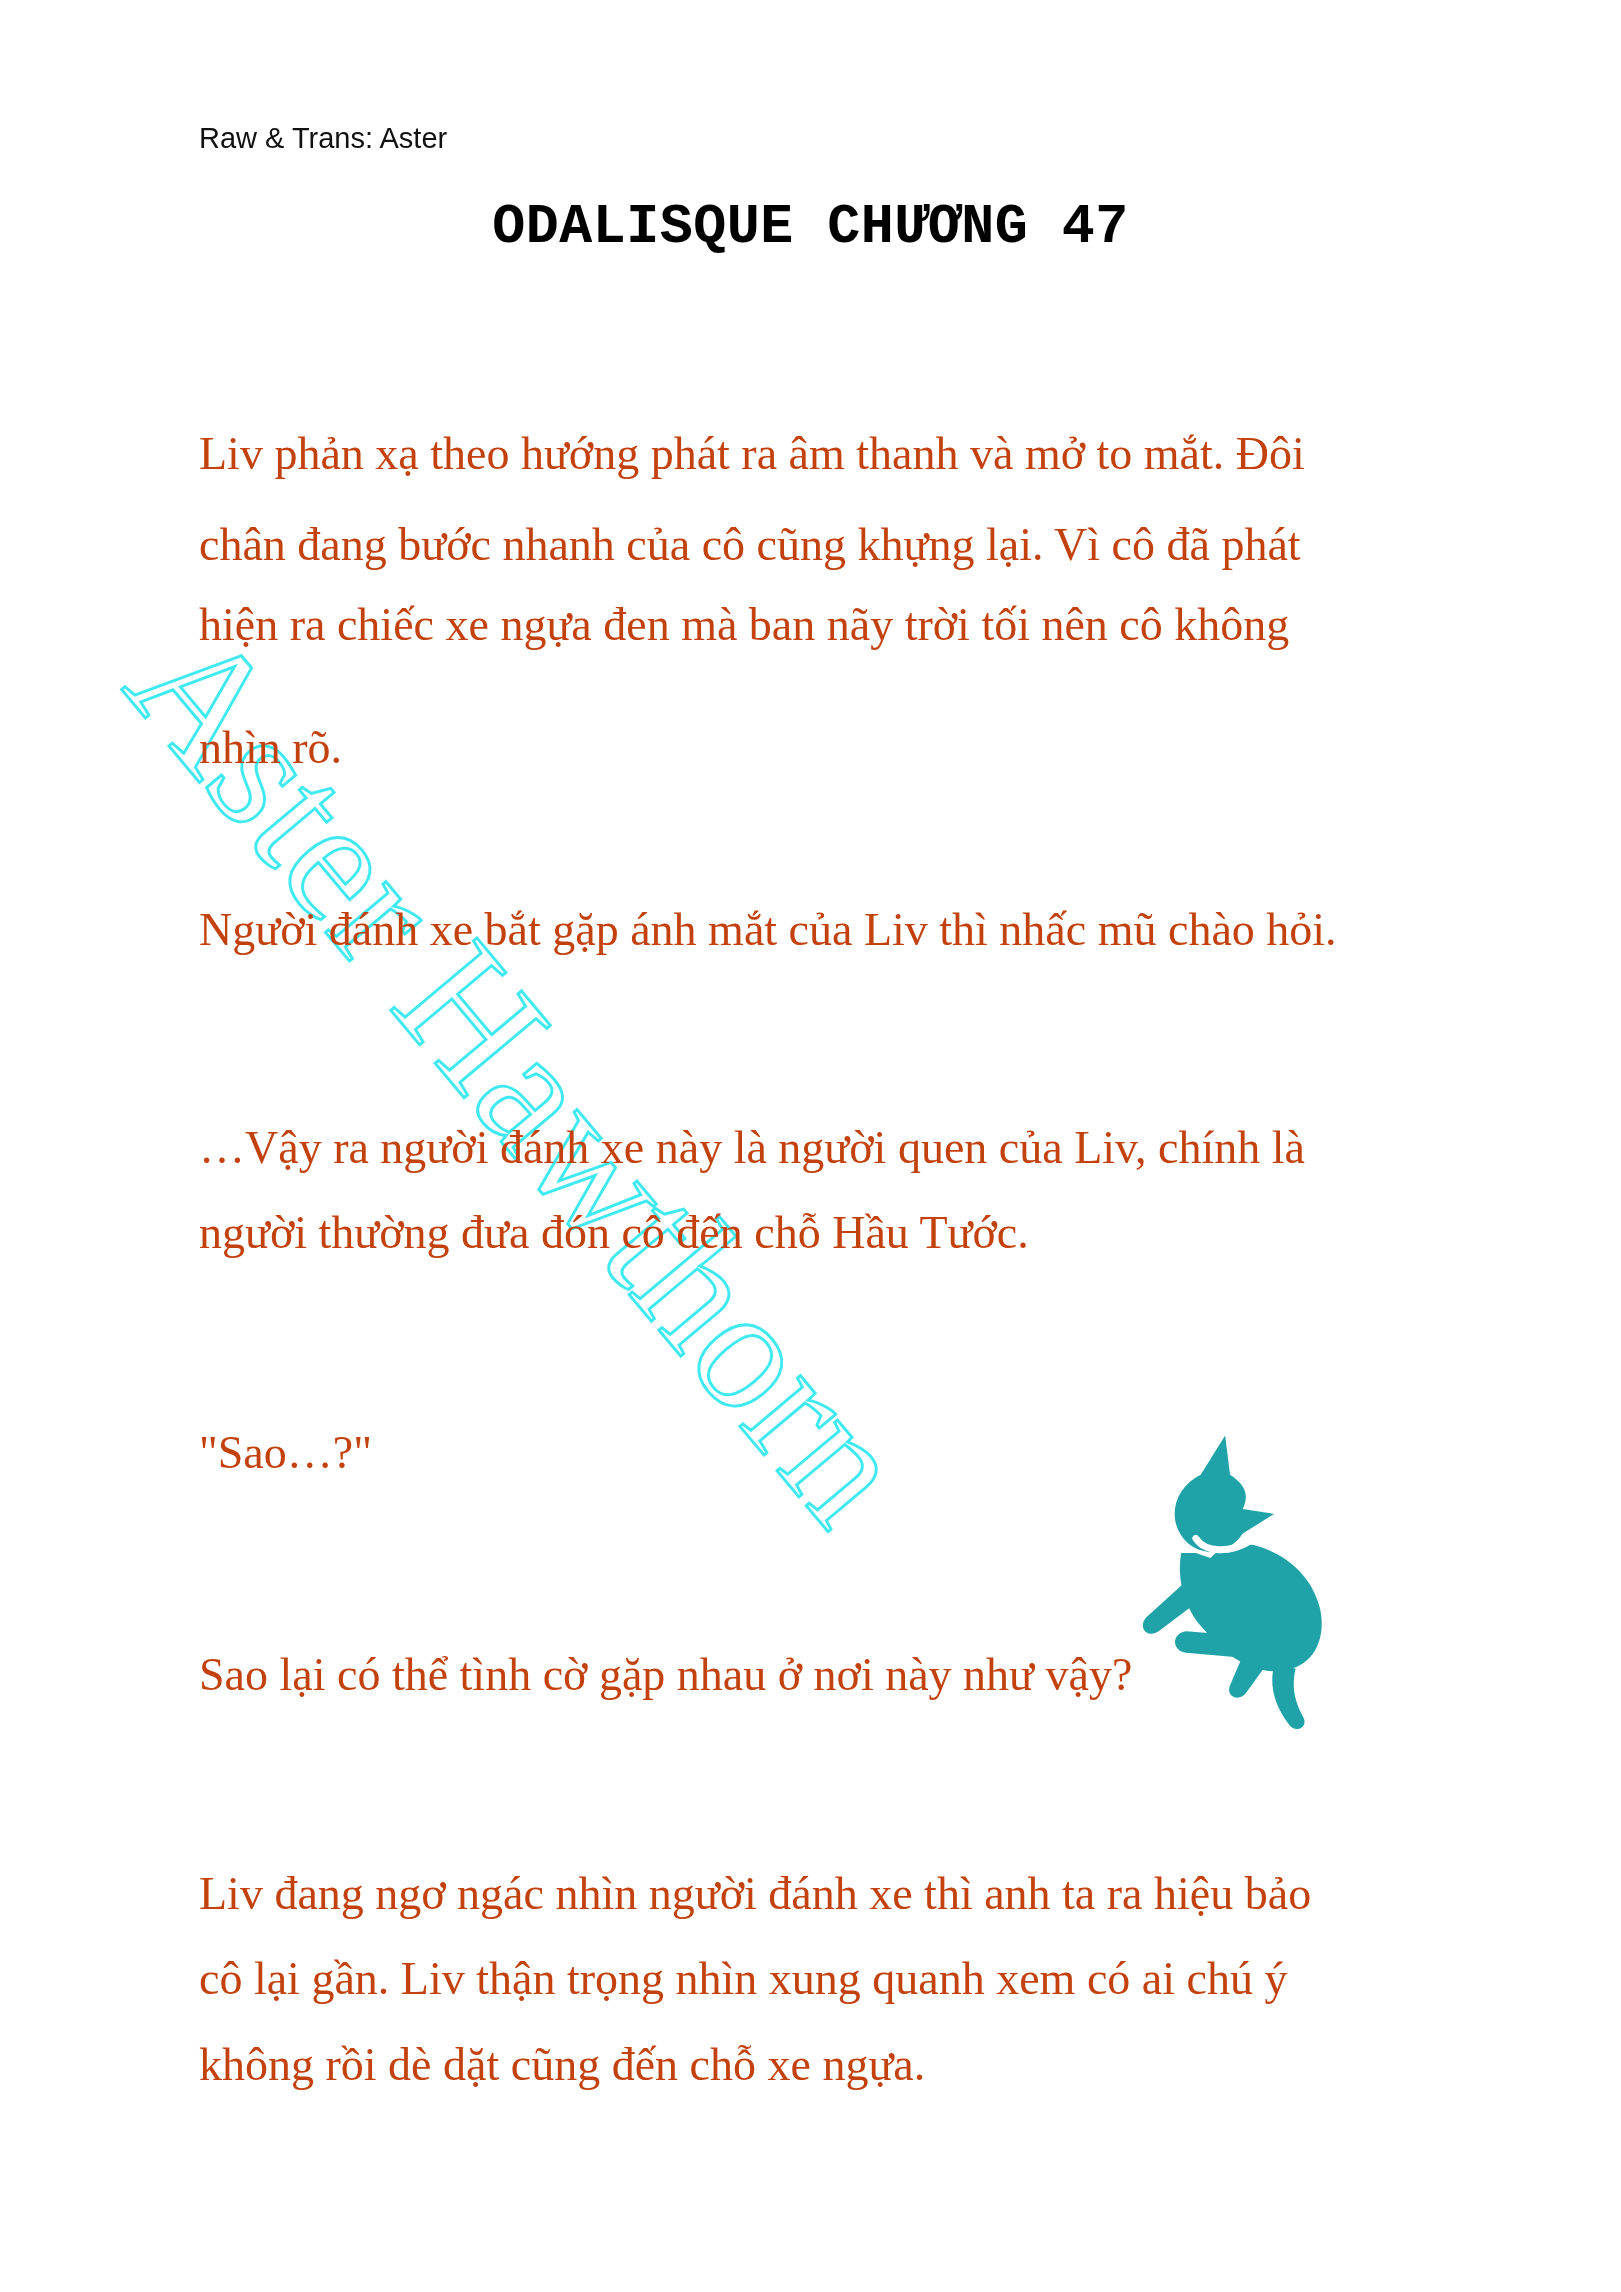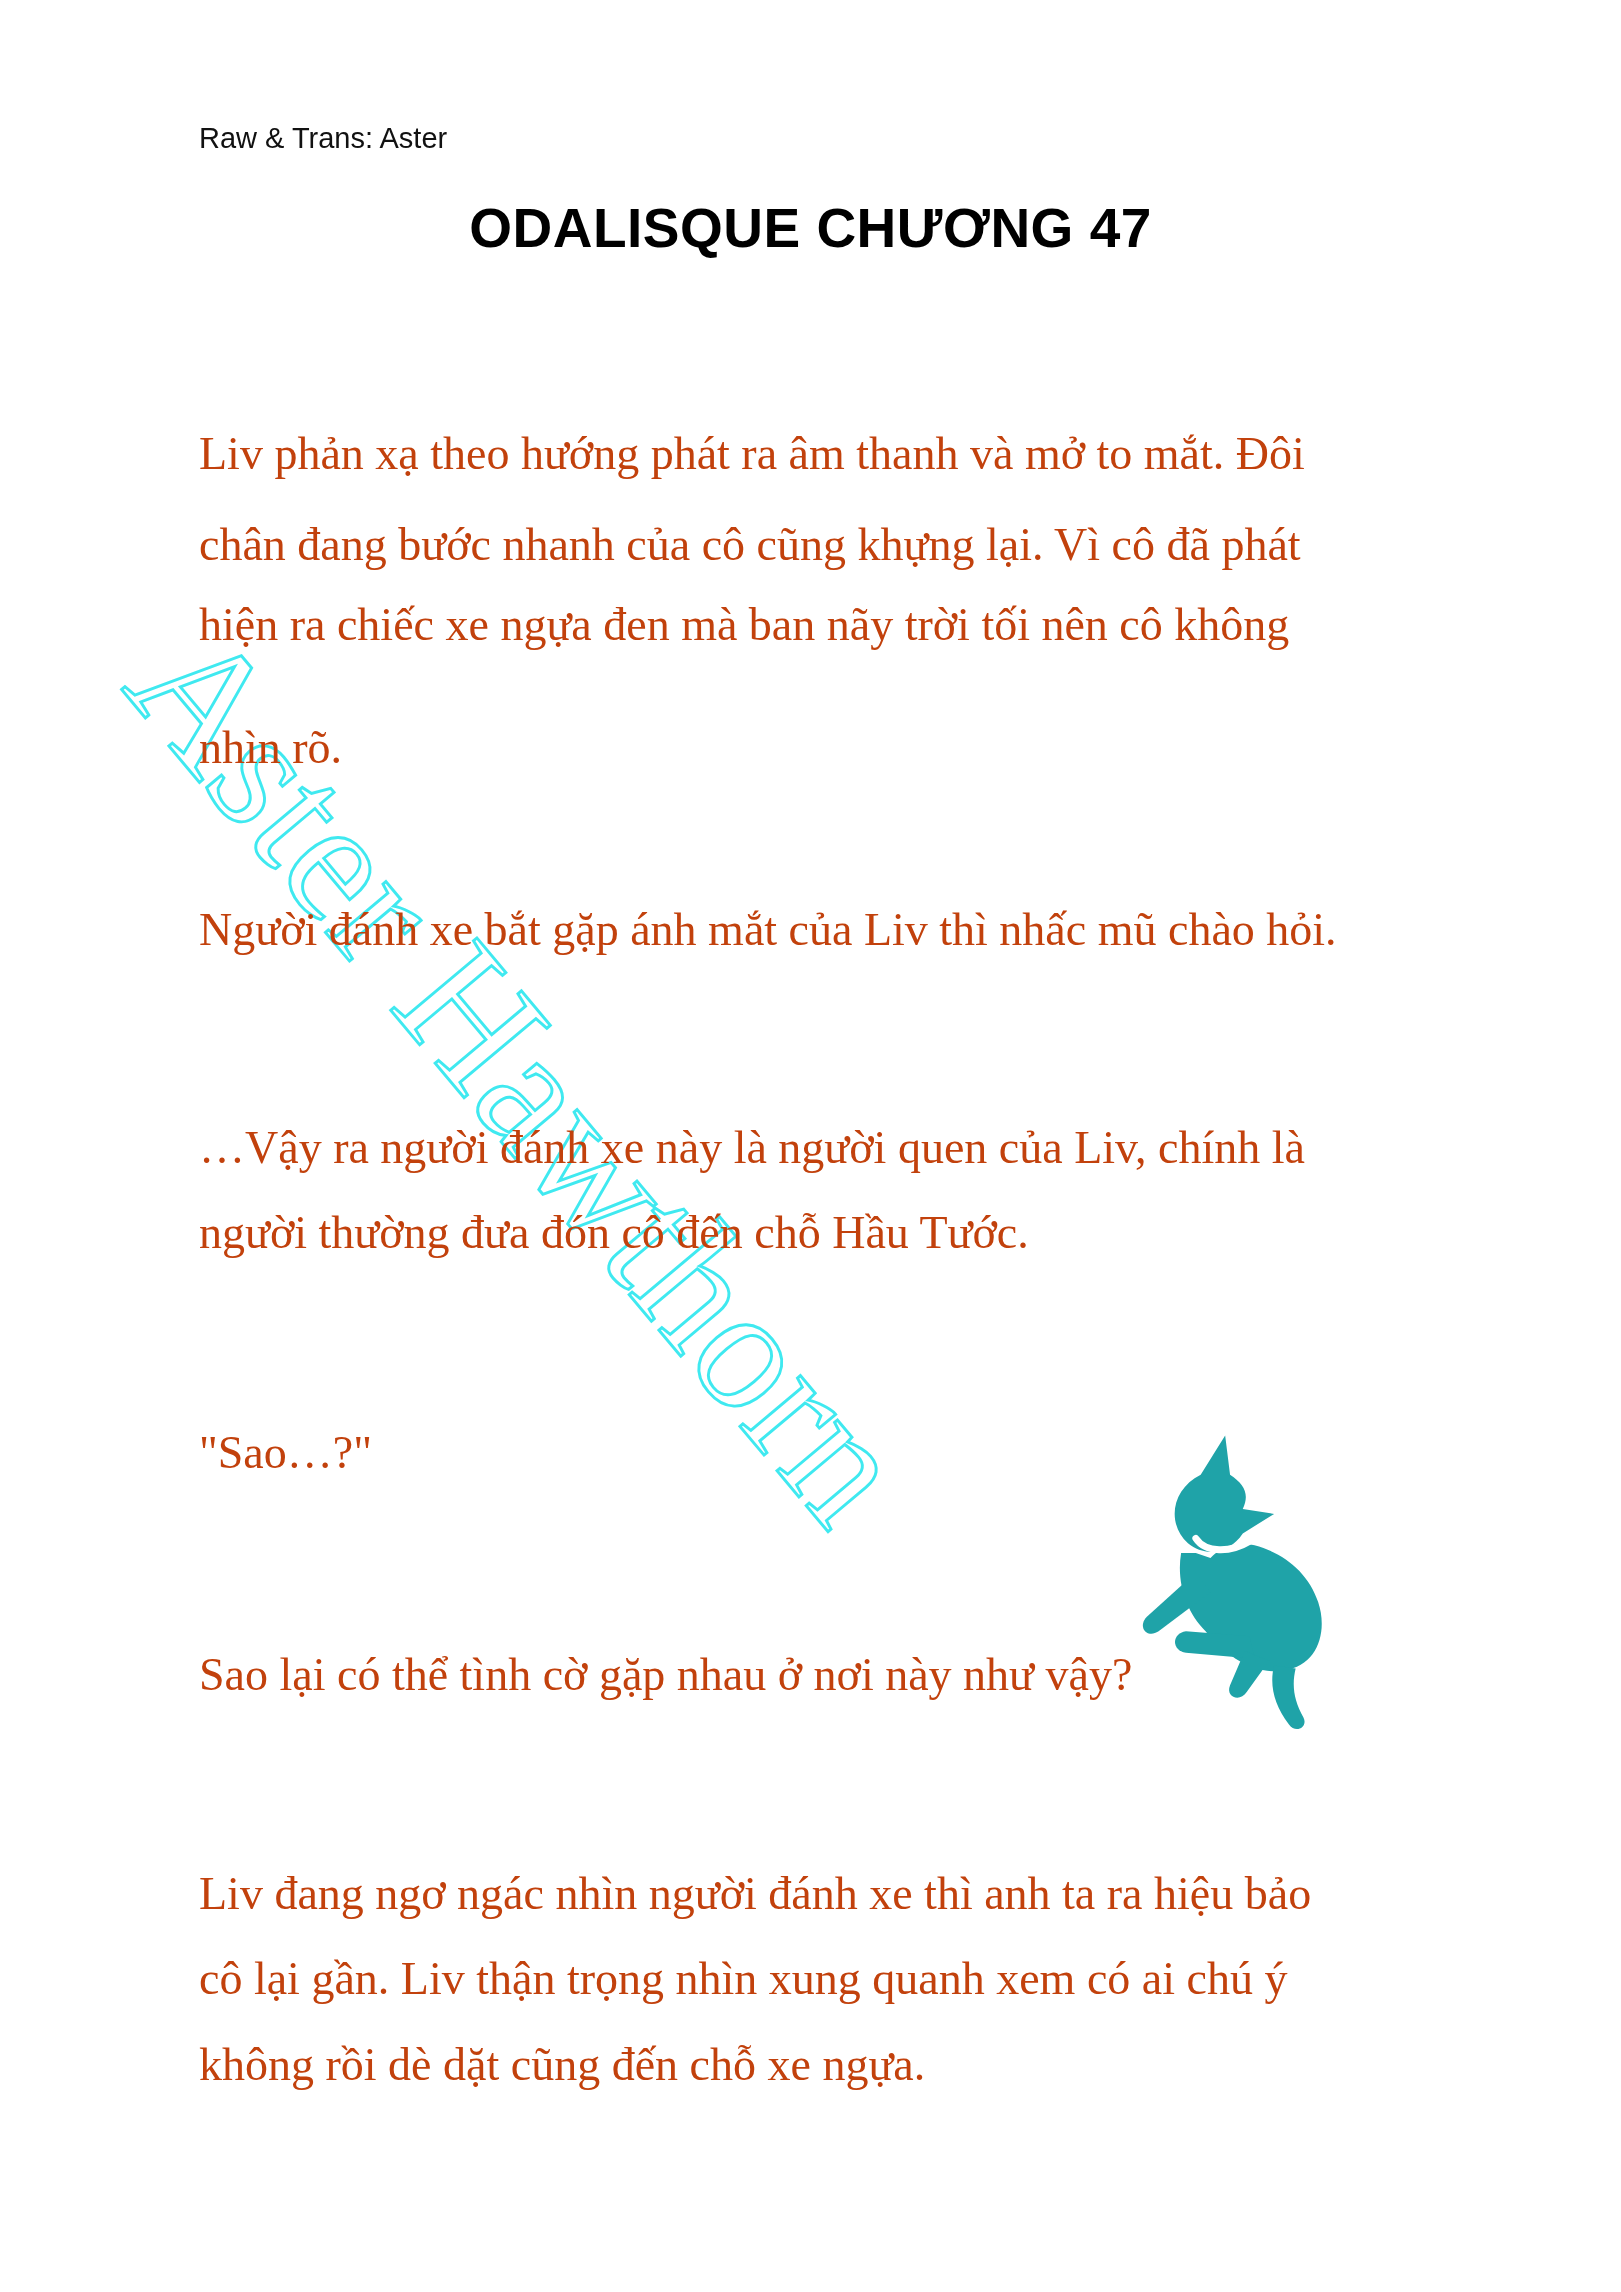--- a/index.html
+++ b/index.html
@@ -1,18 +1,18 @@
 <!DOCTYPE html>
 <html><head>
 <meta charset="utf-8">
 <style>
   html, body { margin:0; padding:0; background:#ffffff; }
   body { width:1621px; height:2293px; position:relative; overflow:hidden; }
   .header { position:absolute; left:199px; top:98px; font-family:"Liberation Sans", sans-serif; font-size:29px; color:#111;margin-top:24px; }
-  .title { position:absolute; left:0; width:1621px; top:196px; text-align:center; font-family:Liberation Sans, sans-serif; font-weight:bold; font-size:55px; color:#000; letter-spacing:0.5px; }
+  .title { position:absolute; left:0; width:1621px; top:196px; text-align:center; font-family:Liberation Mono, monospace; font-weight:bold; font-size:55px; color:#000; letter-spacing:0.5px; }
   .line { position:absolute; left:199px; font-family:"Liberation Serif", serif; font-size:46px; color:#c2410c; white-space:nowrap; line-height:1; }
   .watermark { position:absolute; left:240px; top:588px; font-family:"Liberation Serif", serif; font-size:172px; color:transparent;
     -webkit-text-stroke:2.9px #3fe9f0; transform-origin:0 0; transform:rotate(50deg); white-space:nowrap; }
   .cat { position:absolute; left:1127px; top:1416px; width:211px; height:323px; }
 </style>
 </head>
 <body>
 
 <div class="header">Raw &amp; Trans: Aster</div>
 <div class="title">ODALISQUE CHƯƠNG 47</div>

